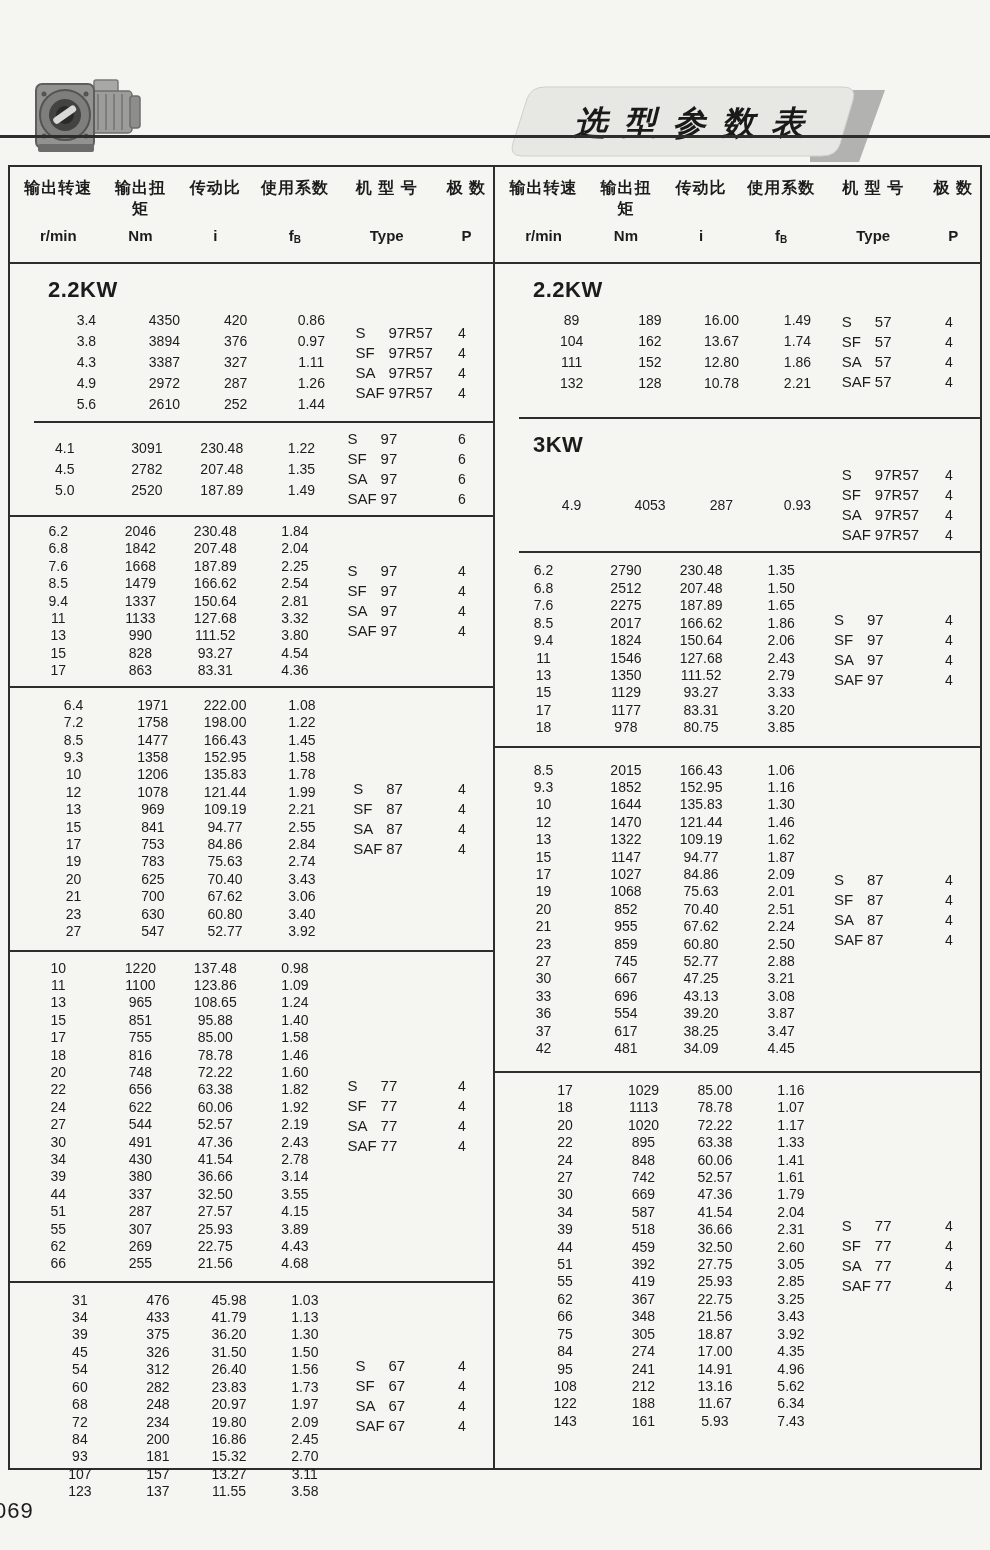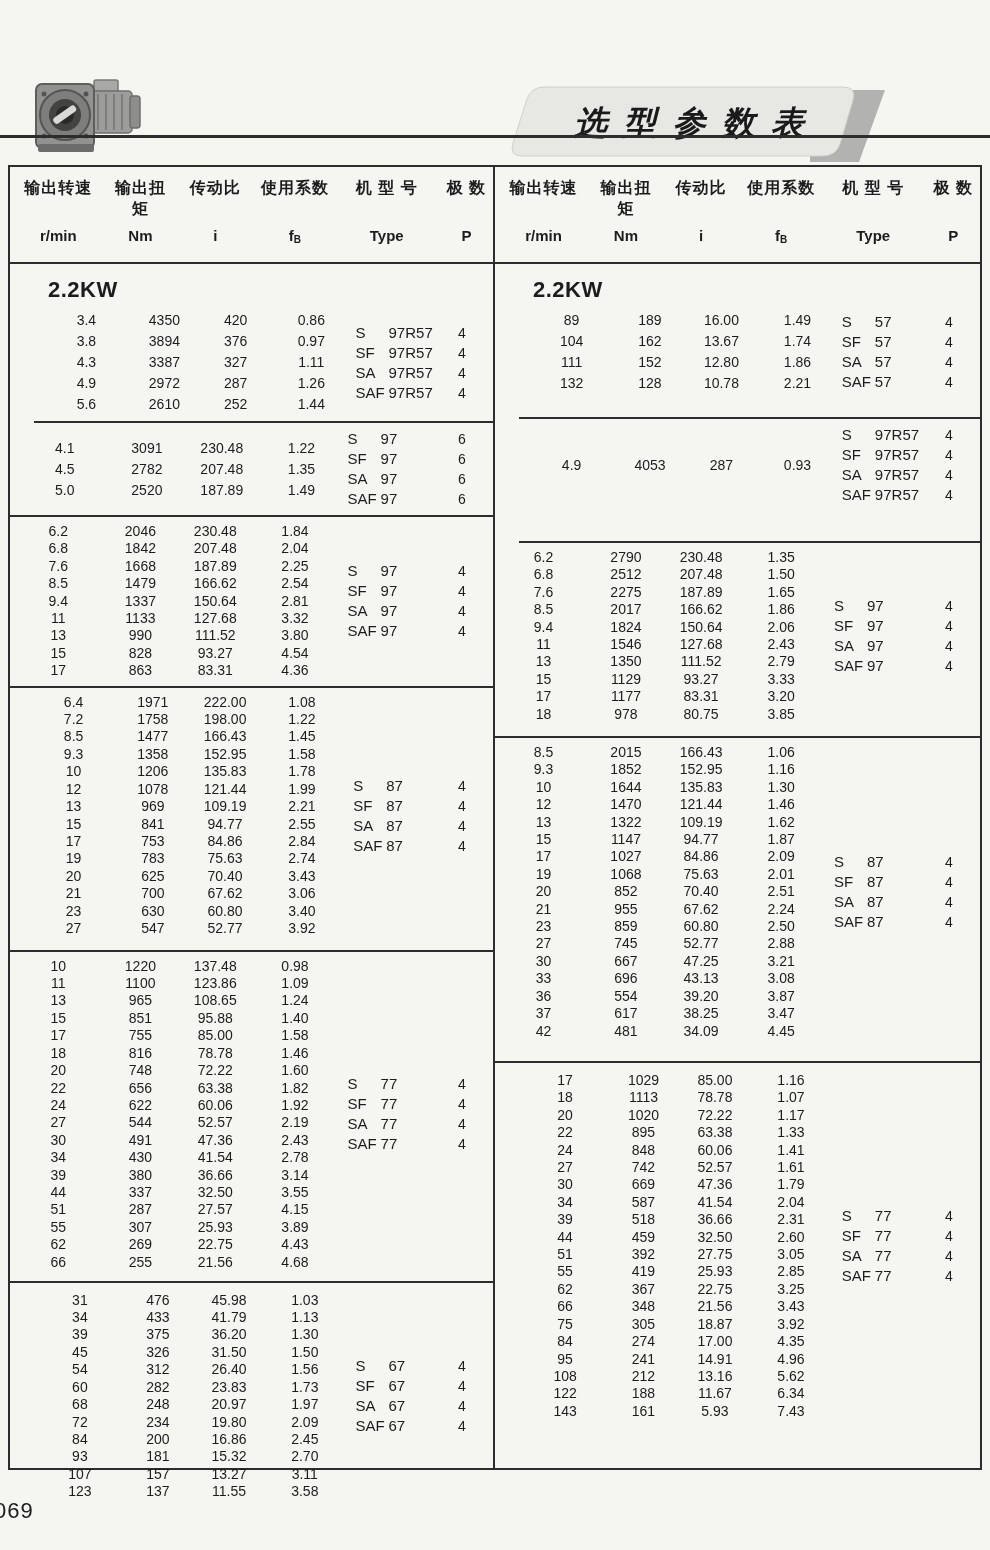--- a/index.html
+++ b/index.html
@@ -24,21 +24,21 @@
   .tcol.left { border-right:2px solid #2d2d2d; }
   .header-row {
     border-bottom:2px solid #2d2d2d;
     display:grid; grid-template-columns:20% 14% 17% 16% 22% 11%;
     padding:11px 0 17px; row-gap:7px; flex-shrink:0;
   }
   .h-label { text-align:center; font-weight:bold; font-size:16px; letter-spacing:1px; }
   .h-unit  { text-align:center; font-size:15px;font-weight:bold; }
   .sub { font-size:10px; vertical-align:-2px; }
   .block { border-bottom:2px solid #2d2d2d; padding:6px 0; flex-shrink:0;
-           display:flex; flex-direction:column; justify-content:flex-start; }
+           display:flex; flex-direction:column; justify-content:center; }
   .block.has-label, .block:last-child { justify-content:flex-start;margin-left:24px; }
   .block:last-child { border-bottom:none; flex:1 1 auto; padding-top:9px; }
   .section-label { font-size:22px; font-weight:bold; padding:7px 0 7px 14px; letter-spacing:0.5px; }
   .block-content { display:flex; align-items:center; width:100%; }
   .num-grid { width:67%; display:grid; grid-template-columns:20fr 14fr 17fr 16fr; }
   .cell { text-align:center; font-size:14px; white-space:nowrap; }
   .dense .cell { line-height:17.4px; }
   .loose .cell { line-height:21px;padding-left:13px; }
   .type-group { width:33%; display:flex; flex-direction:column; justify-content:center; padding-right:8px; }
   .type-row { display:flex; align-items:baseline; line-height:20px; font-size:15px; padding-left:14px; white-space:nowrap; }
@@ -549,20 +549,21 @@
               <span class="pole">4</span>
             </div>
             <div class="type-row">
               <span class="type-name"><span class="type-prefix">SAF</span><span class="type-model">57</span></span>
               <span class="pole">4</span>
             </div>
           </div>
         </div>
       </div>
       <div class="block loose has-label">
+        <div class="section-label">3KW</div>
         <div class="block-content">
           <div class="num-grid">
             <div class="cell c0">4.9</div>
             <div class="cell c1">4053</div>
             <div class="cell c2">287</div>
             <div class="cell c3">0.93</div>
           </div>
           <div class="type-group">
             <div class="type-row">
               <span class="type-name"><span class="type-prefix">S</span><span class="type-model">97R57</span></span>

